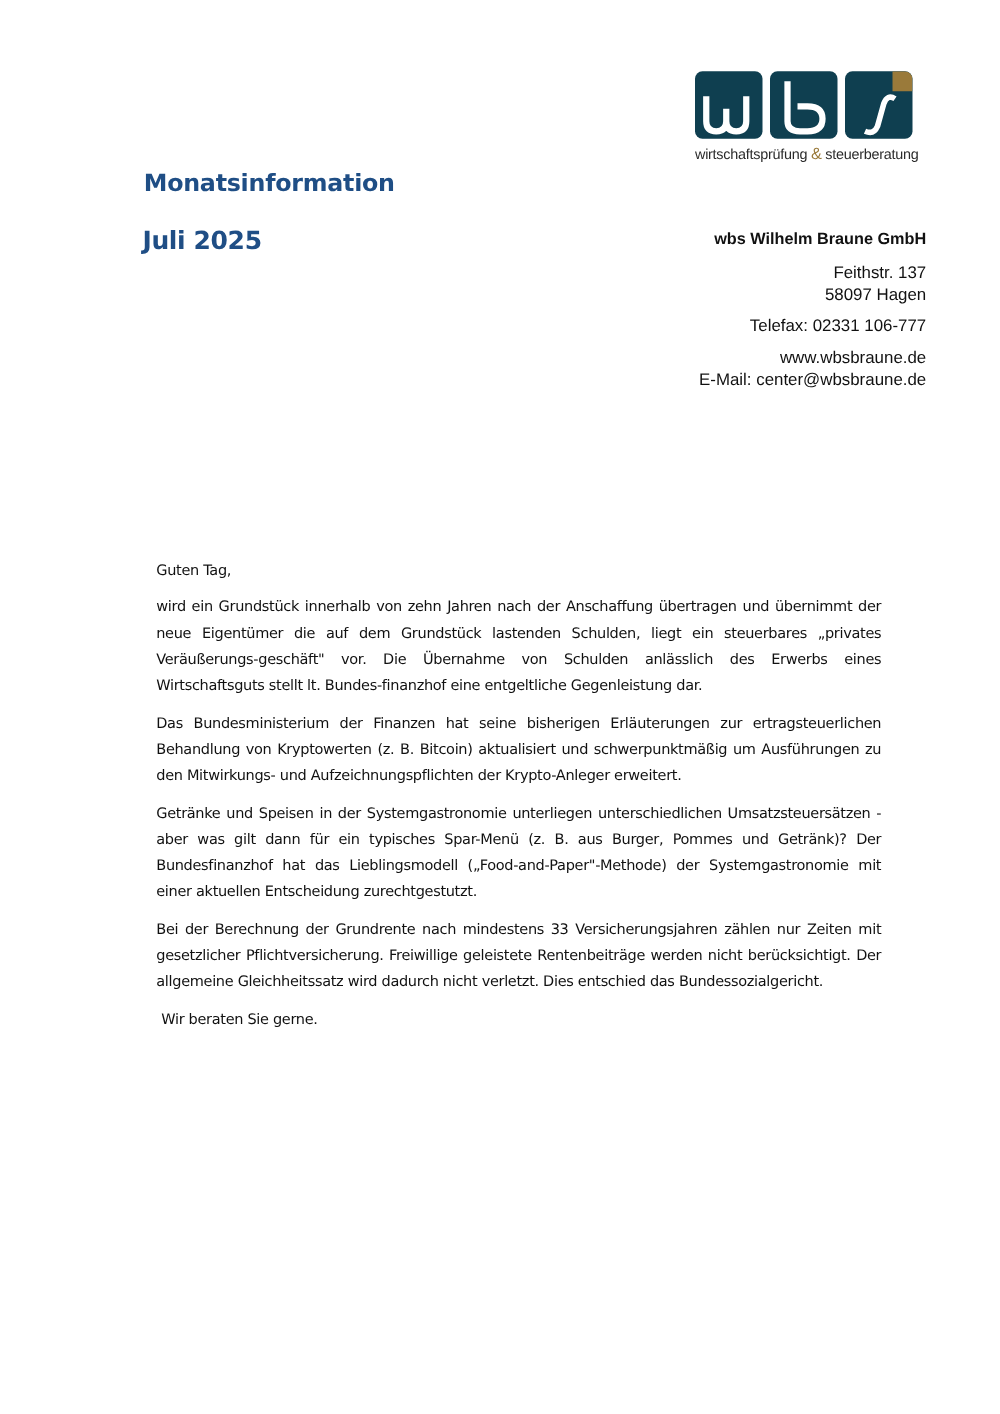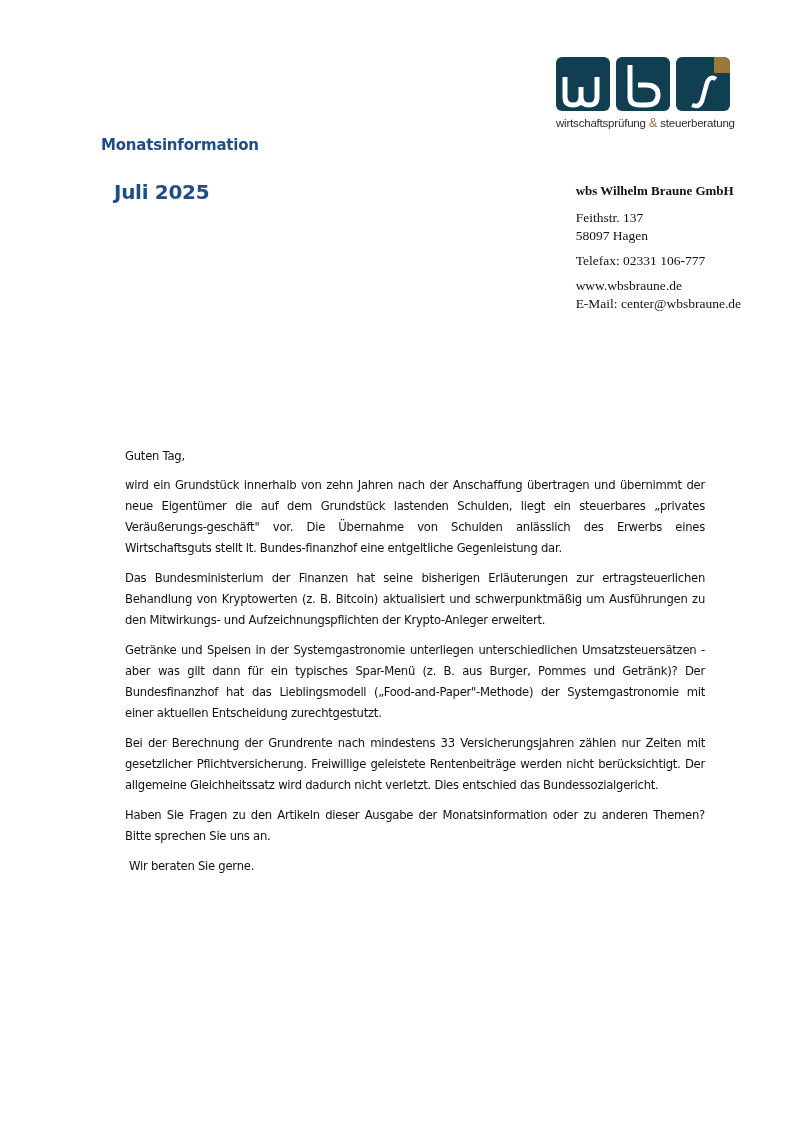--- a/index.html
+++ b/index.html
@@ -19,33 +19,33 @@
     position: absolute; right: 0; top: 0; width: 16px; height: 16px;
     background: #9a7a3a; border-top-right-radius: 6px;
   }
   .logo-tag {
     font-family: "Liberation Sans", sans-serif; font-size: 11.5px; color: #2a2a2a;
     margin-top: 4px; letter-spacing: -0.2px; white-space: nowrap;
   }
   .logo-tag .amp { color: #9a7a3a; font-size: 13px; }
 
   .kicker {
-    position: absolute; left: 101px; top: 136px;
+    position: absolute; left: 115px; top: 136px;
     font-family: "DejaVu Sans", sans-serif; font-weight: bold;
-    font-size: 15px; color: #1f4e85; letter-spacing: -0.2px;
+    font-size: 19px; color: #1f4e85; letter-spacing: -0.2px;
   }
   .issue {
     position: absolute; left: 114px; top: 180px;
     font-family: "DejaVu Sans", sans-serif; font-weight: bold;
     font-size: 20px; color: #1f4e85; letter-spacing: -0.3px;
   }
 
   .address {
-    position: absolute; right: 59px; top: 182px; text-align: left;
-    font-family: Liberation Serif, serif; font-size: 13.5px; color: #111;
+    position: absolute; right: 59px; top: 182px; text-align: right;
+    font-family: Liberation Sans, sans-serif; font-size: 13.5px; color: #111;
     line-height: 18px;
   }
   .address .company { font-weight: bold; font-size: 13px; margin-bottom: 9px; }
   .address .block { margin-bottom: 7px; }
 
   .body {
     position: absolute; left: 115px; top: 446px; width: 590px;
     font-family: "DejaVu Sans", sans-serif; font-size: 11.6px;
     line-height: 21px; color: #111; letter-spacing: -0.25px;
   }
@@ -99,15 +99,14 @@
     <div>E-Mail: center@wbsbraune.de</div>
   </div>
 </div>
 
 <div class="body">
   <p class="greeting">Guten Tag,</p>
   <p>wird ein Grundstück innerhalb von zehn Jahren nach der Anschaffung übertragen und übernimmt der neue Eigentümer die auf dem Grundstück lastenden Schulden, liegt ein steuerbares „privates Veräußerungs-geschäft" vor. Die Übernahme von Schulden anlässlich des Erwerbs eines Wirtschaftsguts stellt lt. Bundes-finanzhof eine entgeltliche Gegenleistung dar.</p>
   <p>Das Bundesministerium der Finanzen hat seine bisherigen Erläuterungen zur ertragsteuerlichen Behandlung von Kryptowerten (z. B. Bitcoin) aktualisiert und schwerpunktmäßig um Ausführungen zu den Mitwirkungs- und Aufzeichnungspflichten der Krypto-Anleger erweitert.</p>
   <p>Getränke und Speisen in der Systemgastronomie unterliegen unterschiedlichen Umsatzsteuersätzen - aber was gilt dann für ein typisches Spar-Menü (z. B. aus Burger, Pommes und Getränk)? Der Bundesfinanzhof hat das Lieblingsmodell („Food-and-Paper"-Methode) der Systemgastronomie mit einer aktuellen Entscheidung zurechtgestutzt.</p>
   <p>Bei der Berechnung der Grundrente nach mindestens 33 Versicherungsjahren zählen nur Zeiten mit gesetzlicher Pflichtversicherung. Freiwillige geleistete Rentenbeiträge werden nicht berücksichtigt. Der allgemeine Gleichheitssatz wird dadurch nicht verletzt. Dies entschied das Bundessozialgericht.</p>
-  <p>Haben Sie Fragen zu den Artikeln dieser Ausgabe der Monatsinformation oder zu anderen Themen? Bitte sprechen Sie uns an.</p>
   <p class="closing">Wir beraten Sie gerne.</p>
 </div>
 
 </body></html>

